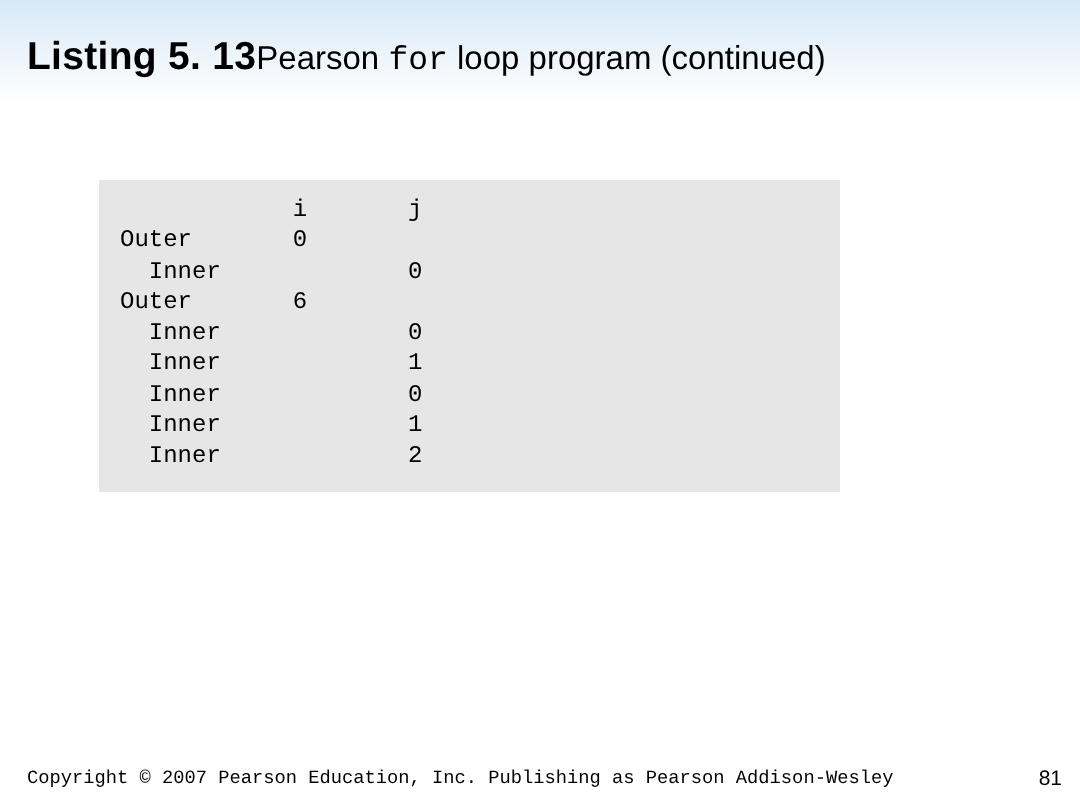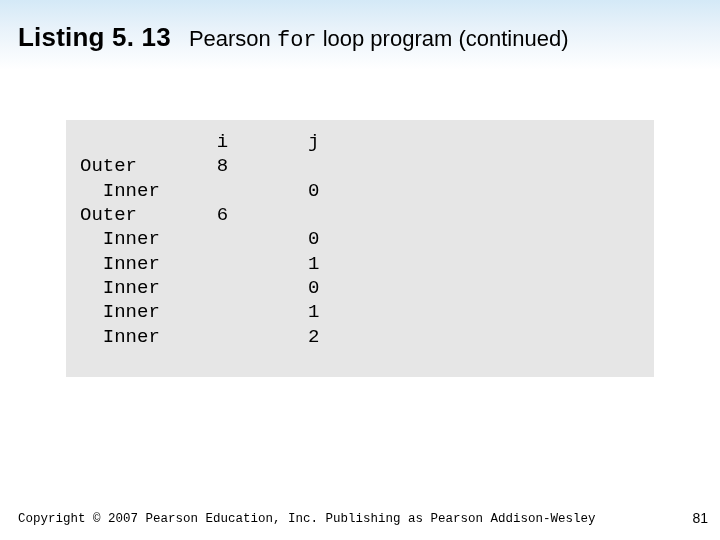--- a/index.html
+++ b/index.html
@@ -18,46 +18,46 @@
   .content {
     position: relative;
     width: 100%;
     height: 100%;
   }
   .title-row {
     position: relative;
     padding: 22px 0 0 18px;
     display: flex;
     align-items: baseline;
-    gap: 18px;
+    gap: 0;
   }
   .listing-label {
     font-size: 26px;
     font-weight: 700;
     color: #000;
     letter-spacing: 0.2px;
   }
   .subtitle {
     font-size: 22px;
     color: #000;
     font-weight: 400;
   }
   .mono-inline {
     font-family: "Courier New", Courier, monospace;
     font-size: 22px;
   }
   .output-box {
     position: absolute;
     top: 120px;
     left: 66px;
-    width: 588px;
+    width: 494px;
     background: #e6e6e6;
-    padding: 10px 14px 28px 14px;
+    padding: 10px 14px 14px 14px;
     font-family: "Courier New", Courier, monospace;
-    font-size: 19px;
+    font-size: 16px;
     line-height: 1.28;
     color: #000;
   }
   .out-line {
     white-space: pre;
   }
   .footer {
     position: absolute;
     left: 18px;
     bottom: 14px;
@@ -83,21 +83,21 @@
 
   <div class="title-row">
     <div class="listing-label">Listing 5. 13</div>
     <div class="subtitle">
       <span>Pearson </span><span class="mono-inline">for</span><span> loop program (continued)</span>
     </div>
   </div>
 
   <div class="output-box">
     <div class="out-line">            i       j</div>
-    <div class="out-line">Outer       8</div>
+    <div class="out-line">Outer       0</div>
     <div class="out-line">  Inner             0</div>
     <div class="out-line">Outer       6</div>
     <div class="out-line">  Inner             0</div>
     <div class="out-line">  Inner             1</div>
     <div class="out-line">  Inner             0</div>
     <div class="out-line">  Inner             1</div>
     <div class="out-line">  Inner             2</div>
   </div>
 
   <div class="footer">Copyright © 2007 Pearson Education, Inc. Publishing as Pearson Addison-Wesley</div>

